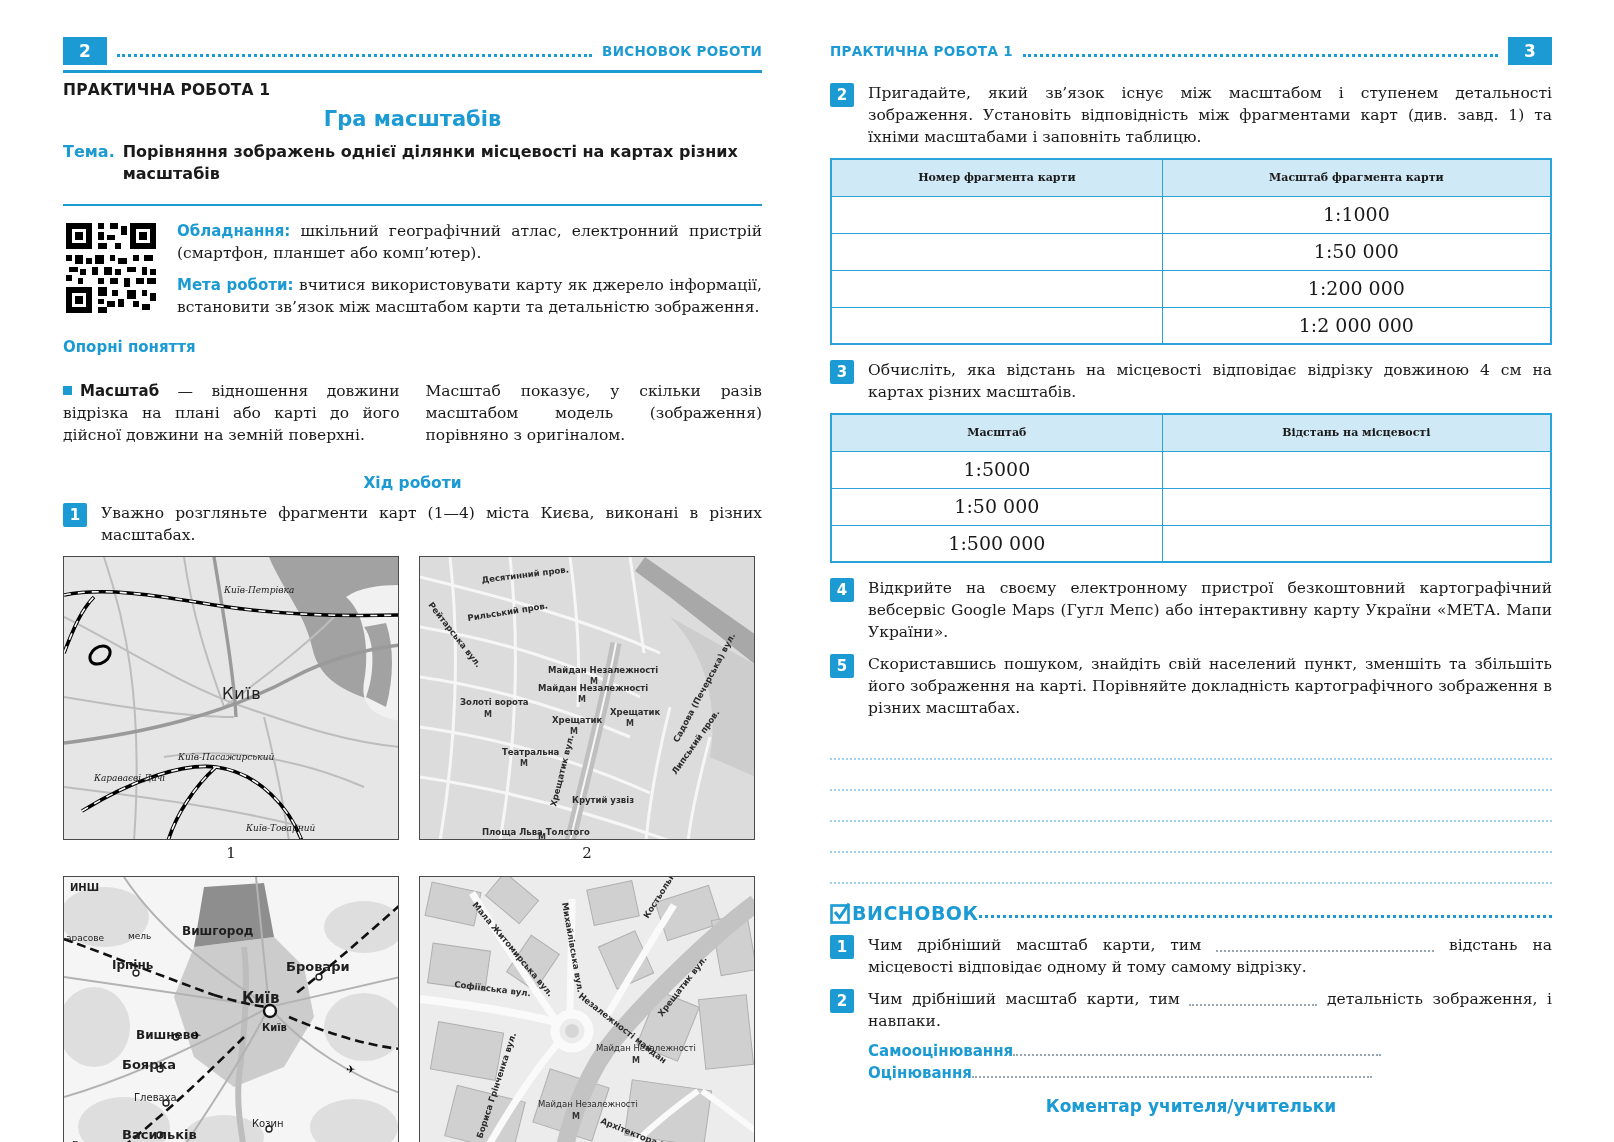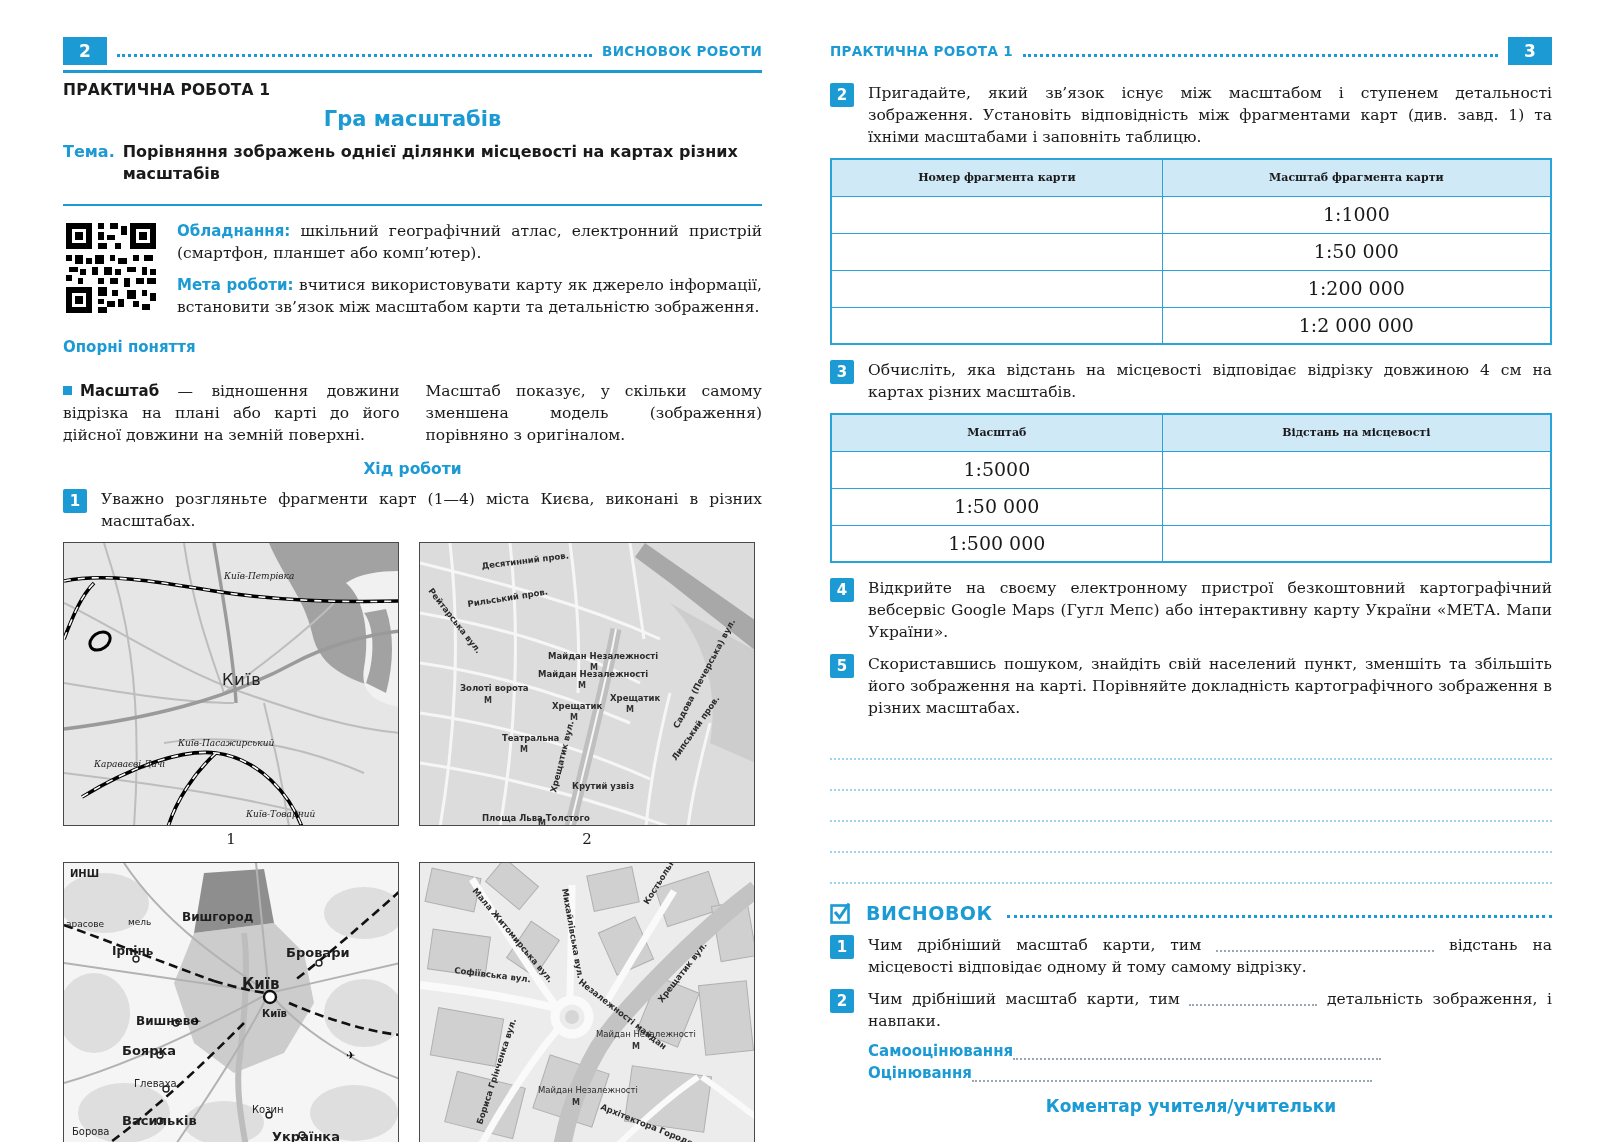--- a/index.html
+++ b/index.html
@@ -31,21 +31,21 @@
   .goalrow{display:flex;gap:18px;margin:14px 0 6px}
   .goaltexts{flex:1}
   .goaltexts p{text-align:justify;margin-bottom:10px}
   .inlinelabel{color:var(--blue);font:bold 15px "DejaVu Sans",sans-serif}
 
   .sechead{color:var(--blue);font:bold 15px "DejaVu Sans",sans-serif;margin:10px 0 24px}
   .concepts{display:flex;gap:26px;margin-bottom:8px}
   .concepts .col{flex:1;text-align:justify}
   .bullet{display:inline-block;width:9px;height:9px;background:var(--blue);margin-right:8px;vertical-align:1px}
   .term{font:bold 15px "DejaVu Sans",sans-serif}
-  .centerhead{color:var(--blue);font:bold 15.5px "DejaVu Sans",sans-serif;text-align:center;margin:14px 0 8px}
+  .centerhead{color:var(--blue);font:bold 15.5px "DejaVu Sans",sans-serif;text-align:center;margin:28px 0 8px}
 
   .task{display:flex;gap:14px;margin:10px 0}
   .badge{flex:none;width:24px;height:24px;background:var(--blue);color:#fff;border-radius:2px;
          font:bold 15px "DejaVu Sans",sans-serif;display:flex;align-items:center;justify-content:center;margin-top:1px}
   .task p{flex:1;text-align:justify}
 
   
   .mapsgrid{display:grid;grid-template-columns:336px 336px;column-gap:20px;row-gap:14px;margin-top:8px}
   .mapcell{display:flex;flex-direction:column;align-items:center}
   .mapframe{width:336px;height:284px;border:1.5px solid #4a4a4a;background:#e9e9e9;overflow:hidden}
@@ -63,26 +63,26 @@
         font-family:"DejaVu Serif",serif}
   th{background:var(--thead);font-weight:bold;font-size:11px}
   td{font-size:19px}
   table{border:2.5px solid var(--tborder)}
   .col-l{width:46%}.col-r{width:54%}
 
   .writeline{height:31px;border-bottom:2.5px dotted var(--dots-light)}
   .writeblock{margin:6px 0 4px}
 
   
-  .vysnovok{display:flex;align-items:center;gap:14px;margin:18px 0 6px}
+  .vysnovok{display:flex;align-items:center;margin:18px 0 6px}
   .vysnovok .vh{color:var(--blue);font:bold 19px "DejaVu Sans",sans-serif;letter-spacing:.5px;white-space:nowrap}
   .vysnovok .pdots{height:10px}
   .checkbox{flex:none;width:22px;height:22px}
   .gap{display:inline-block;border-bottom:2px dotted var(--dots-gray);height:14px;vertical-align:-2px}
-  .scoreline{display:flex;align-items:flex-end;gap:0;margin:4px 0 4px 38px}
+  .scoreline{display:flex;align-items:flex-start;gap:0;margin:4px 0 4px 38px}
   .scoreline .slabel{color:var(--blue);font:bold 15px "DejaVu Sans",sans-serif;white-space:nowrap}
   .scoreline .sdots{border-bottom:2px dotted var(--dots-gray);height:14px}
   .commenthead{color:var(--blue);font:bold 17px "DejaVu Sans",sans-serif;text-align:center;margin:14px 0 10px}
 </style>
 </head>
 <body>
 
 <div class="page" id="pageL">
   <div class="phead">
     <div class="pagenum">2</div>
@@ -155,21 +155,21 @@
     </svg>
     <div class="goaltexts">
       <p><span class="inlinelabel">Обладнання:</span> <span>шкільний географічний атлас, електронний пристрій (смартфон, планшет або комп’ютер).</span></p>
       <p><span class="inlinelabel">Мета роботи:</span> <span>вчитися використовувати карту як джерело інформації, встановити зв’язок між масштабом карти та детальністю зображення.</span></p>
     </div>
   </div>
 
   <div class="sechead">Опорні поняття</div>
   <div class="concepts">
     <div class="col"><span class="bullet"></span><span class="term">Масштаб</span> <span>— відношення довжини відрізка на плані або карті до його дійсної довжини на земній поверхні.</span></div>
-    <div class="col">Масштаб показує, у скільки самому зменшена модель (зображення) порівняно з оригіналом.</div>
+    <div class="col">Масштаб показує, у скільки разів масштабом модель (зображення) порівняно з оригіналом.</div>
   </div>
 
   <div class="centerhead">Хід роботи</div>
 
   <div class="task">
     <div class="badge">1</div>
     <p>Уважно розгляньте фрагменти карт (1—4) міста Києва, виконані в різних масштабах.</p>
   </div>
 
   <div class="mapsgrid">

